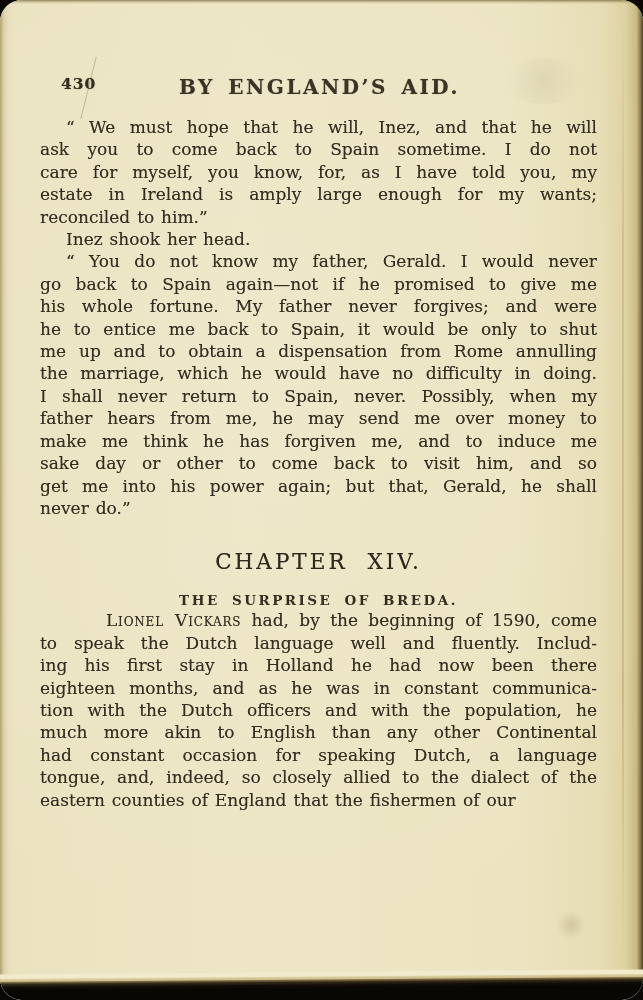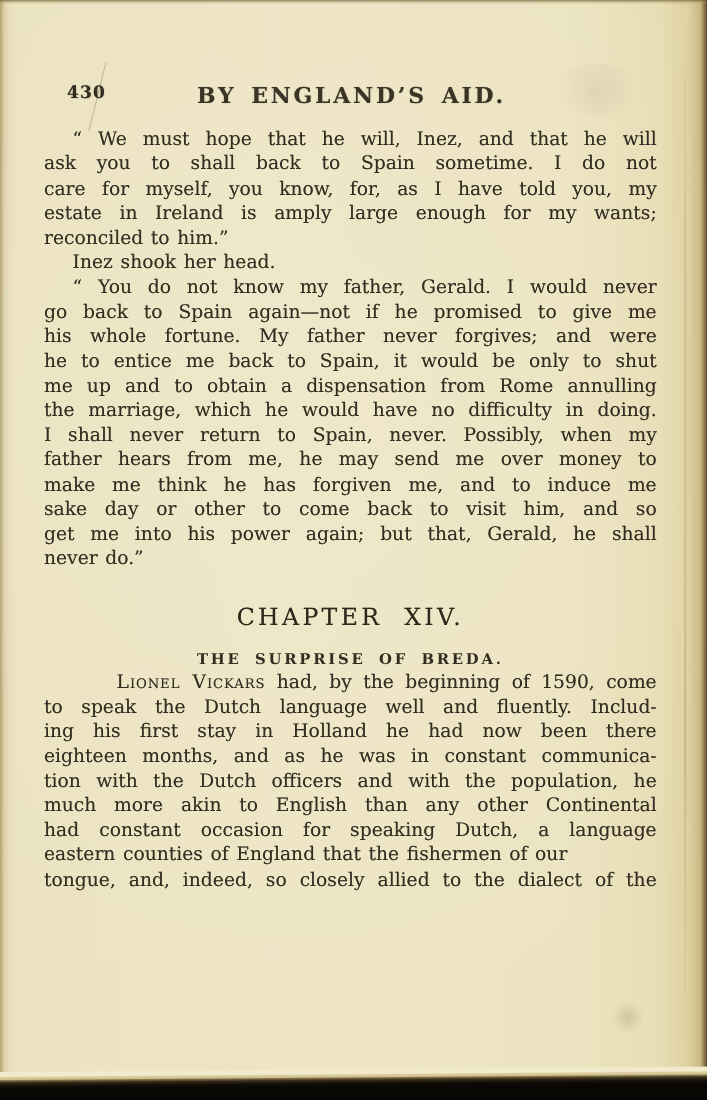--- a/index.html
+++ b/index.html
@@ -7,20 +7,21 @@
     width: 643px; height: 1000px;
     background: #0a0705;
     font-family: "DejaVu Serif", serif;
     overflow: hidden;
   }
   .scan {
     position: relative;
     width: 643px; height: 1000px;
     overflow: hidden;
     background: #14b8a6;
+    border-radius: 22px;
   }
   
   .paper {
     position: absolute; inset: 0;
     background:
       radial-gradient(ellipse 130% 90% at 42% 38%, rgba(255,255,255,0.10), rgba(0,0,0,0) 65%),
       linear-gradient(90deg,
         #cfc08d 0px, #e4dab4 4px, #ebe3c0 14px,
         #ede5c4 38%, #ece4c1 80%,
         #e7deb6 93%, #dfd2a2 97.2%,
@@ -115,21 +116,21 @@
   <div class="scratch"></div>
   <div class="stain-a"></div>
   <div class="stain-b"></div>
 
   <div class="text-col">
     <span class="page-number">430</span>
     <span class="running-header">BY ENGLAND’S AID.</span>
     <div class="page-body">
         <div class="paragraph">
           <div class="line first">“ We must hope that he will, Inez, and that he will</div>
-          <div class="line">ask you to shall back to Spain sometime.  I do not</div>
+          <div class="line">ask you to come back to Spain sometime.  I do not</div>
           <div class="line">care for myself, you know, for, as I have told you, my</div>
           <div class="line">estate in Ireland is amply large enough for my wants;</div>
           <div class="line last">reconciled to him.”</div>
         </div>
         <div class="paragraph">
           <div class="line first last">Inez shook her head.</div>
         </div>
         <div class="paragraph">
           <div class="line first">“ You do not know my father, Gerald.  I would never</div>
           <div class="line">go back to Spain again—not if he promised to give me</div>
@@ -147,20 +148,20 @@
         <div class="chapter-heading">CHAPTER XIV.</div>
         <div class="section-heading">THE SURPRISE OF BREDA.</div>
         <div class="paragraph">
           <div class="line first"><span class="smallcaps">Lionel Vickars</span> had, by the beginning of 1590, come</div>
           <div class="line">to speak the Dutch language well and fluently.  Includ-</div>
           <div class="line">ing his first stay in Holland he had now been there</div>
           <div class="line">eighteen months, and as he was in constant communica-</div>
           <div class="line">tion with the Dutch officers and with the population, he</div>
           <div class="line">much more akin to English than any other Continental</div>
           <div class="line">had constant occasion for speaking Dutch, a language</div>
+          <div class="line">tongue, and, indeed, so closely allied to the dialect of the</div>
           <div class="line last">eastern counties of England that the fishermen of our</div>
-          <div class="line">tongue, and, indeed, so closely allied to the dialect of the</div>
         </div>
       </div>
   </div>
 
   <div class="bottom-edge"></div>
 </div>
 
 </body></html>

